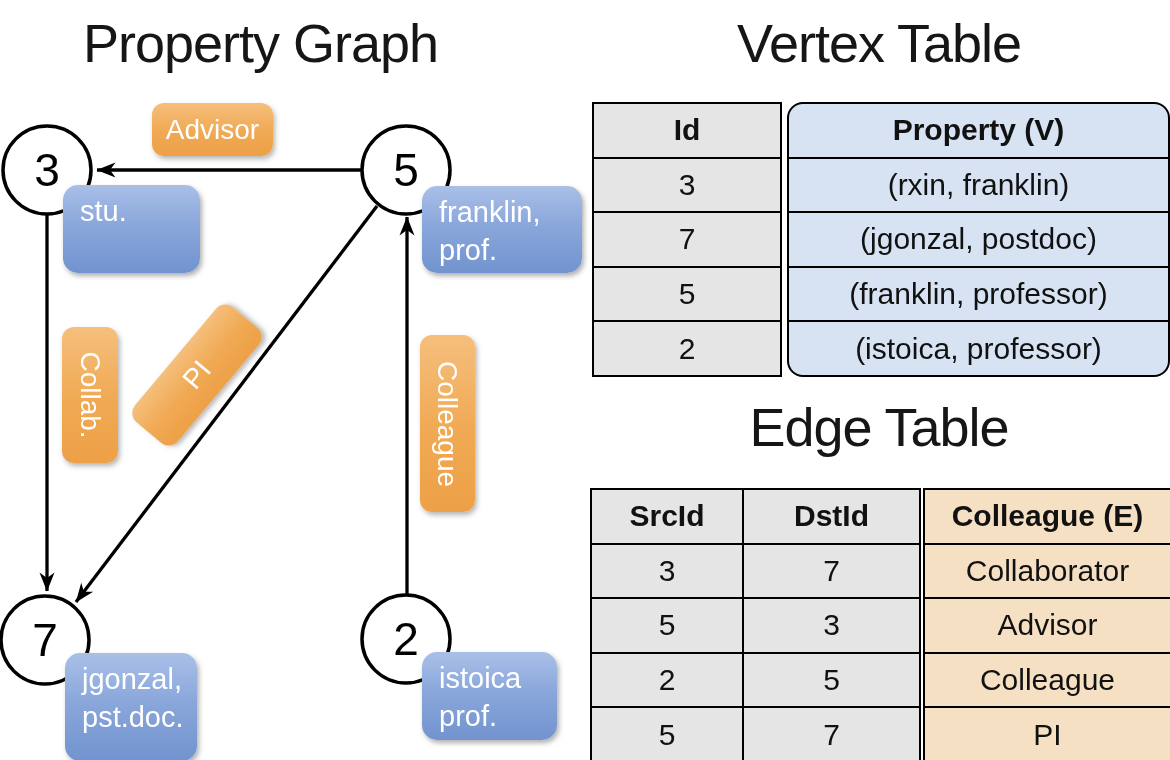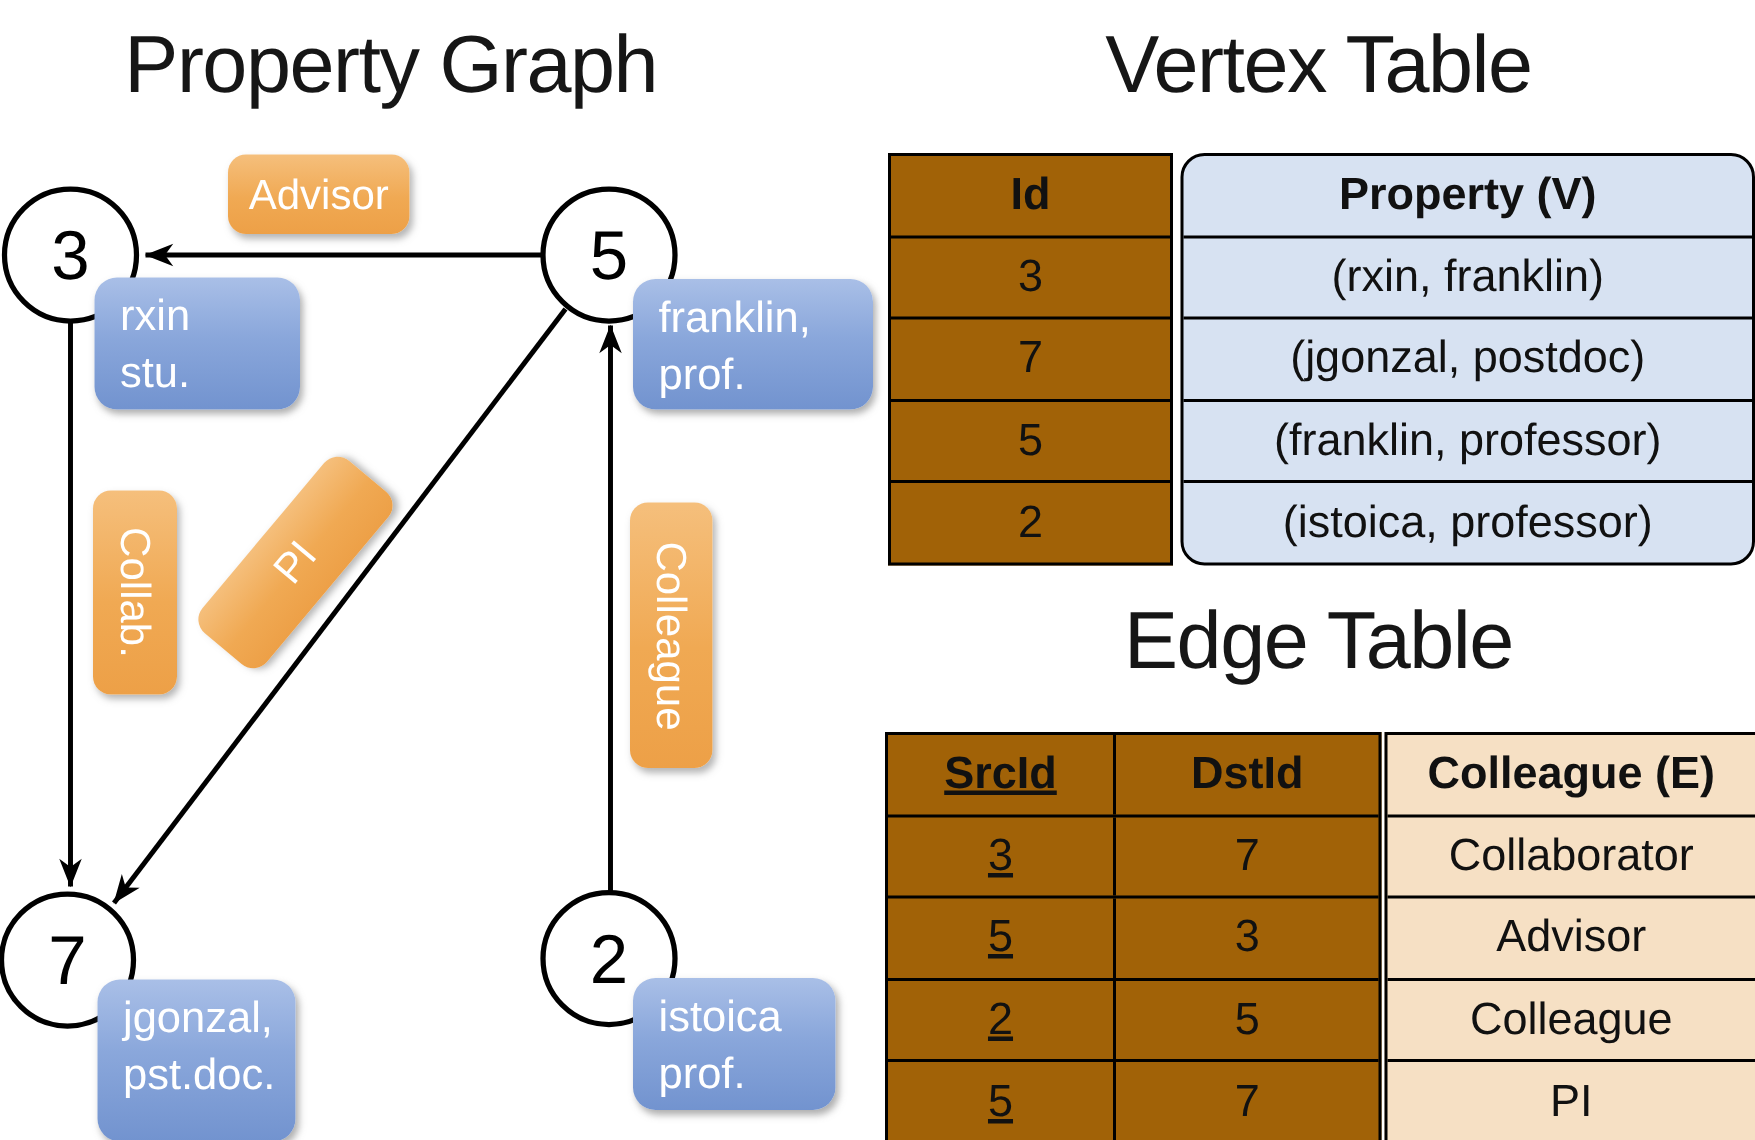--- a/index.html
+++ b/index.html
@@ -47,39 +47,39 @@
   .rot90 { transform:rotate(90deg); }
 
   #lbl-rxin     { left:63px;  top:185px; width:137px; height:88px; }
   #lbl-franklin { left:422px; top:186px; width:160px; height:87px; }
   #lbl-jgonzal  { left:65px;  top:653px; width:132px; height:108px; }
   #lbl-istoica  { left:422px; top:652px; width:135px; height:88px; }
 
   
   .tbl {
     position:absolute; display:flex; flex-direction:column;
-    border:2.5px solid #000; background:#a16207;
+    border:2.5px solid #000; background:#e5e5e5;
   }
   .tbl .cell, .tbl .row {
     flex:1; border-top:2.5px solid #000;
   }
   .tbl .cell:first-child, .tbl .row:first-child { border-top:none; }
   .tbl .cell {
     display:flex; align-items:center; justify-content:center;
     font-size:30px; color:#111;
   }
   .tbl .row { display:flex; }
   .tbl .row .cell { flex:none; border-top:none; height:100%; }
   .hdr { font-weight:bold; font-size:28px; letter-spacing:0; }
 
   #vertex-id-table   { left:592px; top:102px; width:186px; height:271px; }
   #vertex-prop-table { left:787px; top:102px; width:379px; height:271px; background:#d7e2f2;border-radius:16px; }
   #edge-ids-table    { left:590px; top:488px; width:327px; height:271px; }
   #edge-prop-table   { left:923px; top:488px; width:245px; height:271px; background:#f6e0c4; }
-  .c-src { width:150px; border-right:2.5px solid #000;text-decoration:underline; }
+  .c-src { width:150px; border-right:2.5px solid #000; }
   .c-dst { flex:1 1 auto !important; }
 </style>
 </head>
 <body>
 
 <div class="title" id="title-graph">Property Graph</div>
 
 <svg id="graph-svg" width="580" height="760" viewBox="0 0 580 760">
   <defs>
     <marker id="arrow" viewBox="0 0 20 16" refX="19" refY="8" markerWidth="20" markerHeight="16" orient="auto" markerUnits="userSpaceOnUse">
@@ -90,21 +90,20 @@
   <line x1="47" y1="215" x2="47" y2="591" stroke="#000" stroke-width="3.3" marker-end="url(#arrow)"></line>
   <line x1="377" y1="206" x2="76" y2="602" stroke="#000" stroke-width="3.3" marker-end="url(#arrow)"></line>
   <line x1="407" y1="594" x2="407" y2="217" stroke="#000" stroke-width="3.3" marker-end="url(#arrow)"></line>
   <circle cx="47" cy="170" r="44" fill="#fff" stroke="#000" stroke-width="3.5"></circle>
   <circle cx="406" cy="170" r="44" fill="#fff" stroke="#000" stroke-width="3.5"></circle>
   <circle cx="45" cy="640" r="44" fill="#fff" stroke="#000" stroke-width="3.5"></circle>
   <circle cx="406" cy="639" r="44" fill="#fff" stroke="#000" stroke-width="3.5"></circle>
 </svg>
 
 <div class="blue-box" id="lbl-rxin">
-  <span>rxin</span>
   <span>stu.</span>
 </div>
 <div class="blue-box" id="lbl-franklin">
   <span>franklin,</span>
   <span>prof.</span>
 </div>
 <div class="blue-box" id="lbl-jgonzal">
   <span>jgonzal,</span>
   <span>pst.doc.</span>
 </div>

